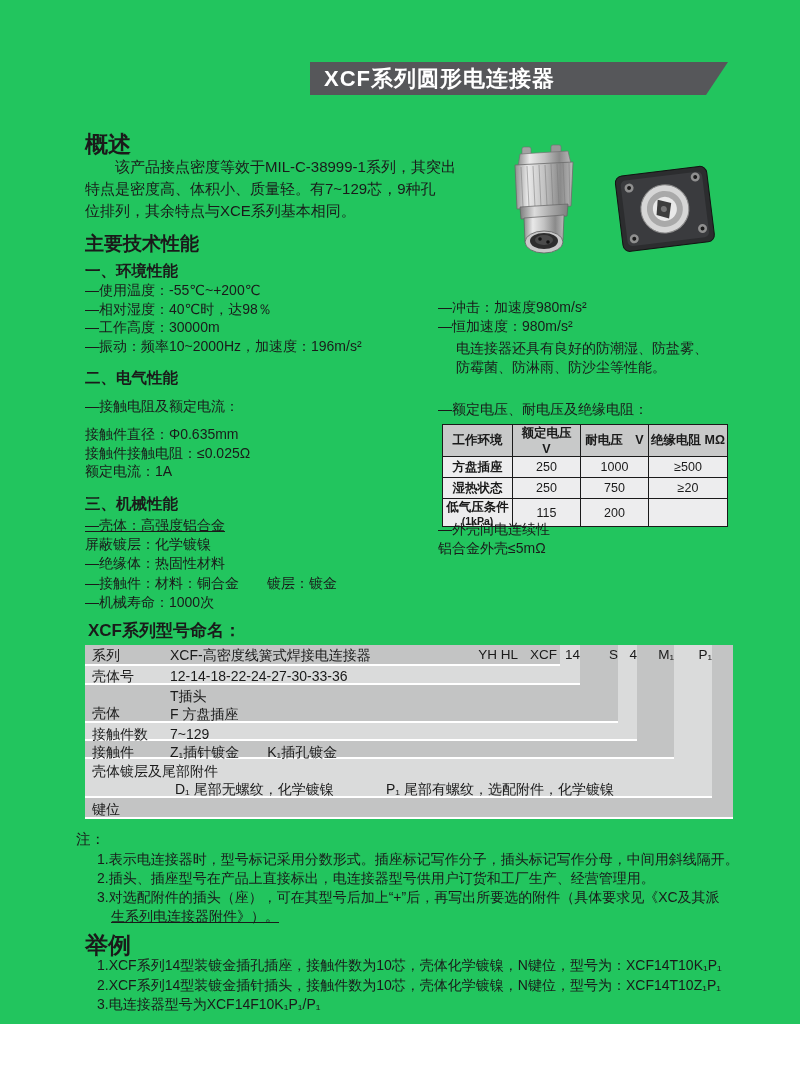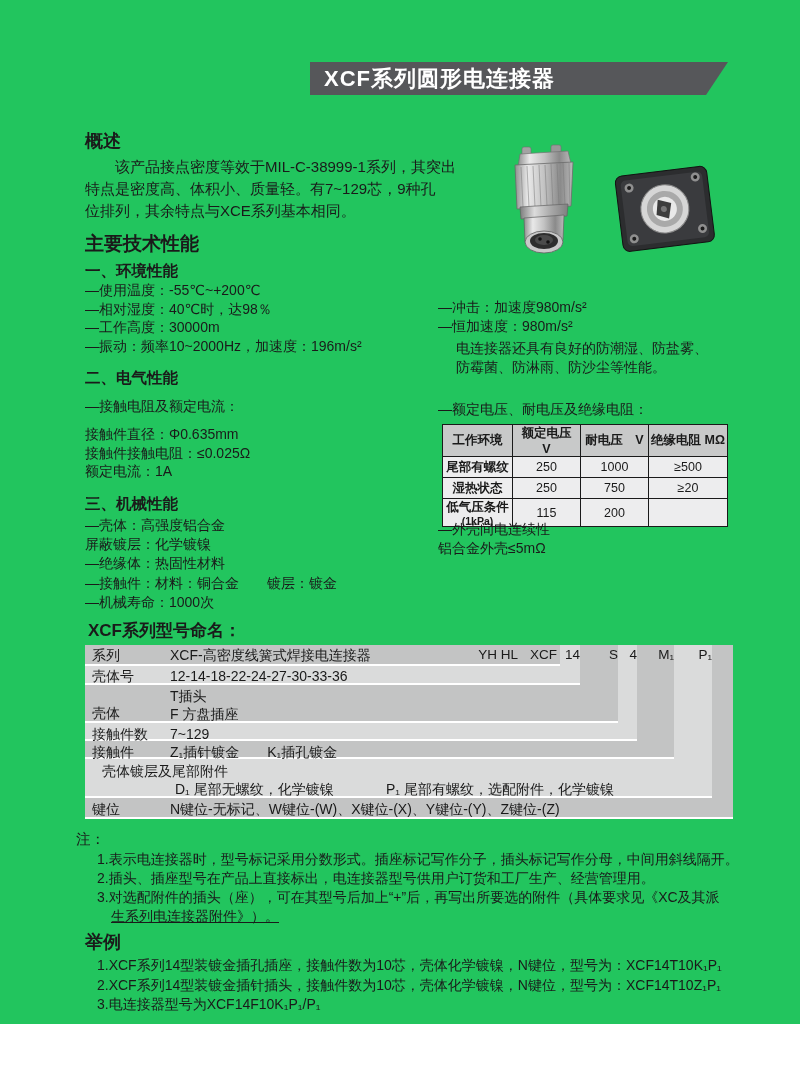--- a/index.html
+++ b/index.html
@@ -1,20 +1,20 @@
 <!DOCTYPE html>
 <html><head>
 <meta charset="utf-8">
 <style>
   html,body{margin:0;padding:0;background:#fff;}
   .page{position:relative;width:800px;height:1024px;background:#22c55e;overflow:hidden;
         font-family:"Liberation Sans","DejaVu Sans",sans-serif;color:#1a1a1a;}
   .abs{position:absolute;}
   .line{position:absolute;white-space:nowrap;font-size:14px;line-height:18px;}
-  .h-big{position:absolute;font-weight:bold;font-size:18px;white-space:nowrap;}
+  .h-big{position:absolute;font-weight:bold;font-size:23px;white-space:nowrap;}
   .h-sub{position:absolute;font-weight:bold;font-size:15.5px;white-space:nowrap;}
   .banner{position:absolute;left:310px;top:62px;width:418px;height:33px;background:#56575a;
           clip-path:polygon(0 0,100% 0,calc(100% - 22px) 100%,0 100%);}
   .banner span{display:block;color:#ffffff;font-weight:bold;font-size:22px;line-height:33px;padding-left:14px;
                letter-spacing:1px;white-space:nowrap;}
   .ovl{position:absolute;left:85px;width:410px;font-size:15px;line-height:22px;white-space:nowrap;}
   
   table.vt{position:absolute;left:442px;top:424px;border-collapse:collapse;table-layout:fixed;}
   table.vt td,table.vt th{border:1.5px solid #1a1a1a;text-align:center;vertical-align:middle;
         font-size:12.5px;padding:0;}
@@ -138,42 +138,42 @@
         <col style="width:79px">
       </colgroup>
     <tbody>
         <tr>
       <th>工作环境</th>
       <th>额定电压　V</th>
       <th>耐电压　V</th>
       <th>绝缘电阻 MΩ</th>
     </tr>
     <tr>
-      <td class="lbl">尾部有螺纹</td>
+      <td class="lbl">方盘插座</td>
       <td>250</td>
       <td>1000</td>
       <td>≥500</td>
     </tr>
     <tr>
       <td class="lbl">湿热状态</td>
       <td>250</td>
       <td>750</td>
       <td>≥20</td>
     </tr>
     <tr style="height:27px;">
       <td class="lbl"><span>低气压条件</span><span class="sub">(1kPa)</span></td>
       <td>115</td>
       <td>200</td>
       <td></td>
     </tr>
   </tbody>
     </table>
 
   <div class="h-sub" style="left:85px;top:494px;">三、机械性能</div>
-  <div class="line" style="left:85px;top:516px;">—壳体：高强度铝合金</div>
+  <div class="line" style="left:85px;top:516px;text-decoration:underline;">—壳体：高强度铝合金</div>
   <div class="line" style="left:85px;top:535px;">屏蔽镀层：化学镀镍</div>
   <div class="line" style="left:85px;top:554px;">—绝缘体：热固性材料</div>
   <div class="line" style="left:85px;top:573.5px;">—接触件：材料：铜合金　　镀层：镀金</div>
   <div class="line" style="left:85px;top:592.5px;">—机械寿命：1000次</div>
 
   <div class="line" style="left:438px;top:520px;">—外壳间电连续性</div>
   <div class="line" style="left:438px;top:539px;">铝合金外壳≤5mΩ</div>
 
   <div class="h-big" style="left:88px;top:619px;font-size:17px;">XCF系列型号命名：</div>
 
@@ -204,26 +204,25 @@
     <div class="nlabel" style="left:7px;top:59px;">壳体</div>
     <div class="nvalue" style="left:85px;top:42px;">T插头</div>
     <div class="nvalue" style="left:85px;top:60px;">F 方盘插座</div>
 
     <div class="nlabel" style="left:7px;top:80px;">接触件数</div>
     <div class="nvalue" style="left:85px;top:80px;">7~129</div>
 
     <div class="nlabel" style="left:7px;top:98px;">接触件</div>
     <div class="nvalue" style="left:85px;top:98px;">Z₁插针镀金　　K₁插孔镀金</div>
 
-    <div class="nlabel" style="left:17px;top:117px;">壳体镀层及尾部附件</div>
+    <div class="nlabel" style="left:7px;top:117px;">壳体镀层及尾部附件</div>
     <div class="nvalue" style="left:90px;top:135px;">D₁ 尾部无螺纹，化学镀镍</div>
     <div class="nvalue" style="left:301px;top:135px;">P₁  尾部有螺纹，选配附件，化学镀镍</div>
 
     <div class="nlabel" style="left:7px;top:155px;">键位</div>
-    <div class="nvalue" style="left:85px;top:155px;">N键位-无标记、W键位-(W)、X键位-(X)、Y键位-(Y)、Z键位-(Z)</div>
   </div>
 
   <div class="note-line" style="left:76px;top:830px;font-size:14.5px;">注：</div>
   <div class="note-line" style="left:97px;top:850px;">1.表示电连接器时，型号标记采用分数形式。插座标记写作分子，插头标记写作分母，中间用斜线隔开。</div>
   <div class="note-line" style="left:97px;top:869px;">2.插头、插座型号在产品上直接标出，电连接器型号供用户订货和工厂生产、经营管理用。</div>
   <div class="note-line" style="left:97px;top:888px;">3.对选配附件的插头（座），可在其型号后加上“+”后，再写出所要选的附件（具体要求见《XC及其派</div>
   <div class="note-line" style="left:111px;top:906.5px;text-decoration:underline;">生系列电连接器附件》）。</div>
 
   <div class="h-big" style="left:85px;top:930px;">举例</div>
   <div class="note-line" style="left:97px;top:956px;">1.XCF系列14型装镀金插孔插座，接触件数为10芯，壳体化学镀镍，N键位，型号为：XCF14T10K₁P₁</div>

